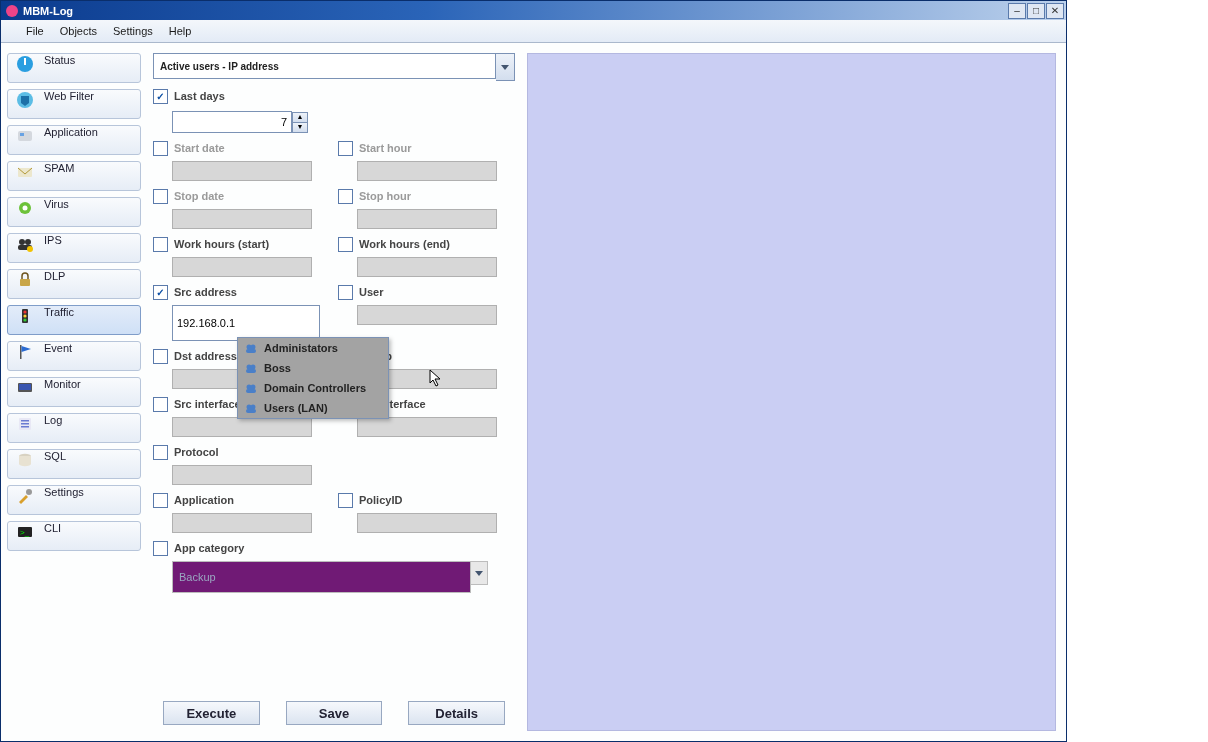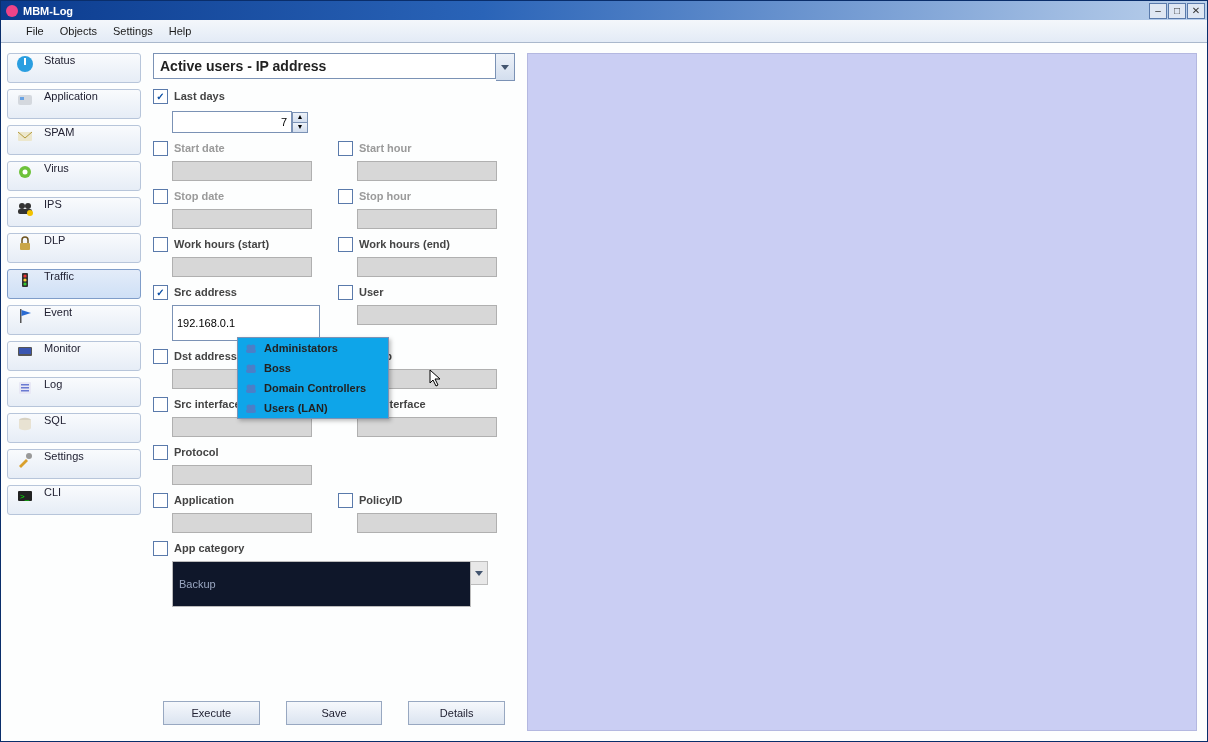--- a/index.html
+++ b/index.html
@@ -1,55 +1,55 @@
 <!DOCTYPE html>
 <html><head>
 <meta charset="utf-8">
 <style>
 html, body { margin:0; padding:0; font-family: Tahoma, Verdana, sans-serif; font-size:11px; background:#fff; }
-.window { width:1208px; height:742px; display:flex; flex-direction:column; border:1px solid #0a2e6b; box-sizing:border-box; }
+.window { width:1067px; height:742px; display:flex; flex-direction:column; border:1px solid #0a2e6b; box-sizing:border-box; }
 .titlebar { height:19px; background:linear-gradient(to right,#0b3b8e 0%,#2a64b8 40%,#bcd1ec 100%); color:#fff; display:flex; align-items:center; padding:0 2px; }
 .titlebar .app-icon { width:14px; height:14px; margin:0 4px 0 2px; display:flex; align-items:center; justify-content:center; }
 .titlebar .title-text { flex:1; font-size:11px; font-weight:bold; }
 .titlebar .win-btns { display:flex; gap:0; }
 .titlebar .win-btn { width:16px; height:14px; background:#dfe7f3; border:1px solid #5a7aab; margin-left:1px; display:flex; align-items:center; justify-content:center; font-size:10px; color:#333; }
 .menubar { height:22px; background:linear-gradient(#f4f7fb,#e3ebf6); border-bottom:1px solid #aab8cc; display:flex; align-items:center; padding:0 17px; }
 .menubar .menu-item { padding:3px 8px; color:#1a1a1a; cursor:default; }
 .content { flex:1; display:flex; background:#fdfefe; }
 .sidebar { width:134px; padding:10px 6px; background:#fdfefe; }
 .sidebar .side-btn { height:28px; margin-bottom:6px; background:linear-gradient(#f9fbfd,#e6edf6); border:1px solid #b7c5da; border-radius:3px; display:flex; padding:0 6px; font-size:11px; color:#223; }
 .sidebar .side-btn.active { background:linear-gradient(#e3ecf9,#cfe0f6); border-color:#7f9dc9; }
 .sidebar .side-icon { width:22px; height:20px; margin-right:8px; display:flex; align-items:center; justify-content:center; }
 .main { flex:1; display:flex; padding:10px 10px 10px 6px; gap:12px; }
 .filter-panel { width:362px; display:flex; flex-direction:column; position:relative; }
 .combo { display:flex; }
-.combo input { flex:1; height:24px; border:1px solid #7b92b5; background:#fff; padding:0 6px; font-size:14px; font-weight:bold; color:#222; }
+.combo input { flex:1; height:24px; border:1px solid #7b92b5; background:#fff; padding:0 6px; font-size:10px; font-weight:bold; color:#222; }
 .combo .combo-btn { width:18px; height:26px; border:1px solid #7b92b5; border-left:none; background:linear-gradient(#edf2f9,#d3deee); display:flex; align-items:center; justify-content:center; }
 .row { display:flex; margin-top:6px; }
 .col { width:180px; }
 .col + .col { margin-left:8px; }
 .chk-line { display:flex; align-items:center; height:18px; }
 .chk { width:13px; height:13px; border:1px solid #5a7aab; background:#fff; margin-right:6px; display:flex; align-items:center; justify-content:center; }
 .chk.checked::after { content:"✓"; color:#0a4da3; font-size:10px; font-weight:bold; }
 .chk-label { color:#444; font-weight:bold; }
 .chk-label.disabled { color:#9a9a9a; }
 .field { margin-top:4px; height:18px; border:1px solid #b0b0b0; background:#d7d7d7; width:138px; margin-left:19px; }
 .field.enabled { background:#fff; border-color:#7b92b5; padding:8px 4px; display:flex; align-items:center; }
 .spinner-wrap { display:flex; align-items:center; margin-top:6px; margin-left:19px; }
 .spinner-input { width:112px; height:18px; border:1px solid #7b92b5; text-align:right; padding-right:4px; font-size:11px; background:#fff; }
 .spinner-btns { display:flex; flex-direction:column; margin-left:0; }
 .spinner-btns .sbtn { width:14px; height:9px; border:1px solid #7b92b5; background:linear-gradient(#edf2f9,#d3deee); font-size:7px; line-height:7px; text-align:center; }
 .spinner-btns .sbtn + .sbtn { border-top:none; }
 .wide-combo { margin-top:4px; margin-left:19px; width:316px; display:flex; }
-.wide-combo .wc-input { flex:1; height:20px; border:1px solid #bcbcbc; background:#0f172a; color:#9aa7c1; padding:12px 6px; display:flex; align-items:center; }
+.wide-combo .wc-input { flex:1; height:20px; border:1px solid #bcbcbc; background:#701a75; color:#9aa7c1; padding:5px 6px; display:flex; align-items:center; }
 .wide-combo .wc-btn { width:16px; height:22px; border:1px solid #bcbcbc; border-left:none; background:#e8e8e8; display:flex; align-items:center; justify-content:center; }
 .action-row { margin-top:auto; display:flex; gap:26px; padding:18px 10px 6px 10px; }
-.action-btn { width:98px; height:24px; border:1px solid #98a8c1; background:linear-gradient(#f6f8fc,#dbe4f0); font-size:11px; font-weight:normal; color:#223; }
+.action-btn { width:98px; height:24px; border:1px solid #98a8c1; background:linear-gradient(#f6f8fc,#dbe4f0); font-size:13px; font-weight:bold; color:#223; }
 .results { flex:1; background:#cacef3; border:1px solid #b4b8e0; }
-.popup { position:absolute; left:84px; top:284px; width:150px; background:#0ea5e9; border:1px solid #7b92b5; box-shadow:2px 2px 4px rgba(0,0,0,.25); z-index:10; }
+.popup { position:absolute; left:84px; top:284px; width:150px; background:#a3a3a3; border:1px solid #7b92b5; box-shadow:2px 2px 4px rgba(0,0,0,.25); z-index:10; }
 .popup .pop-item { height:20px; display:flex; align-items:center; padding:0 6px; font-weight:bold; color:#222; }
 .popup .pop-item .pi-icon { width:14px; height:14px; margin-right:6px; }
 .cursor-arrow { position:absolute; left:276px; top:316px; z-index:20; pointer-events:none; }
 svg { display:block; }
 .tri-down { width:0; height:0; border-left:4px solid transparent; border-right:4px solid transparent; border-top:5px solid #43556f; }
 </style>
 </head>
 <body>
 
 <div class="window">
@@ -83,20 +83,29 @@
             <svg width="18" height="18">
               <circle cx="9" cy="9" r="8" fill="#2a9ee0"></circle>
               <rect x="8" y="3" width="2" height="7" fill="#fff"></rect>
             </svg>
           </span>
         <span>Status</span>
       </div>
       <div class="side-btn">
         <span class="side-icon">
             <svg width="18" height="18">
+              <circle cx="9" cy="9" r="8" fill="#5cbde5"></circle>
+              <path d="M5 5 L13 5 L13 12 L9 15 L5 12 Z" fill="#1c70a8"></path>
+            </svg>
+          </span>
+        <span>Web Filter</span>
+      </div>
+      <div class="side-btn">
+        <span class="side-icon">
+            <svg width="18" height="18">
               <rect x="2" y="4" width="14" height="10" rx="2" fill="#d4d8de"></rect>
               <rect x="4" y="6" width="4" height="3" fill="#68a2e3"></rect>
             </svg>
           </span>
         <span>Application</span>
       </div>
       <div class="side-btn">
         <span class="side-icon">
             <svg width="18" height="18">
               <rect x="2" y="5" width="14" height="9" rx="1" fill="#ece7cd"></rect>

